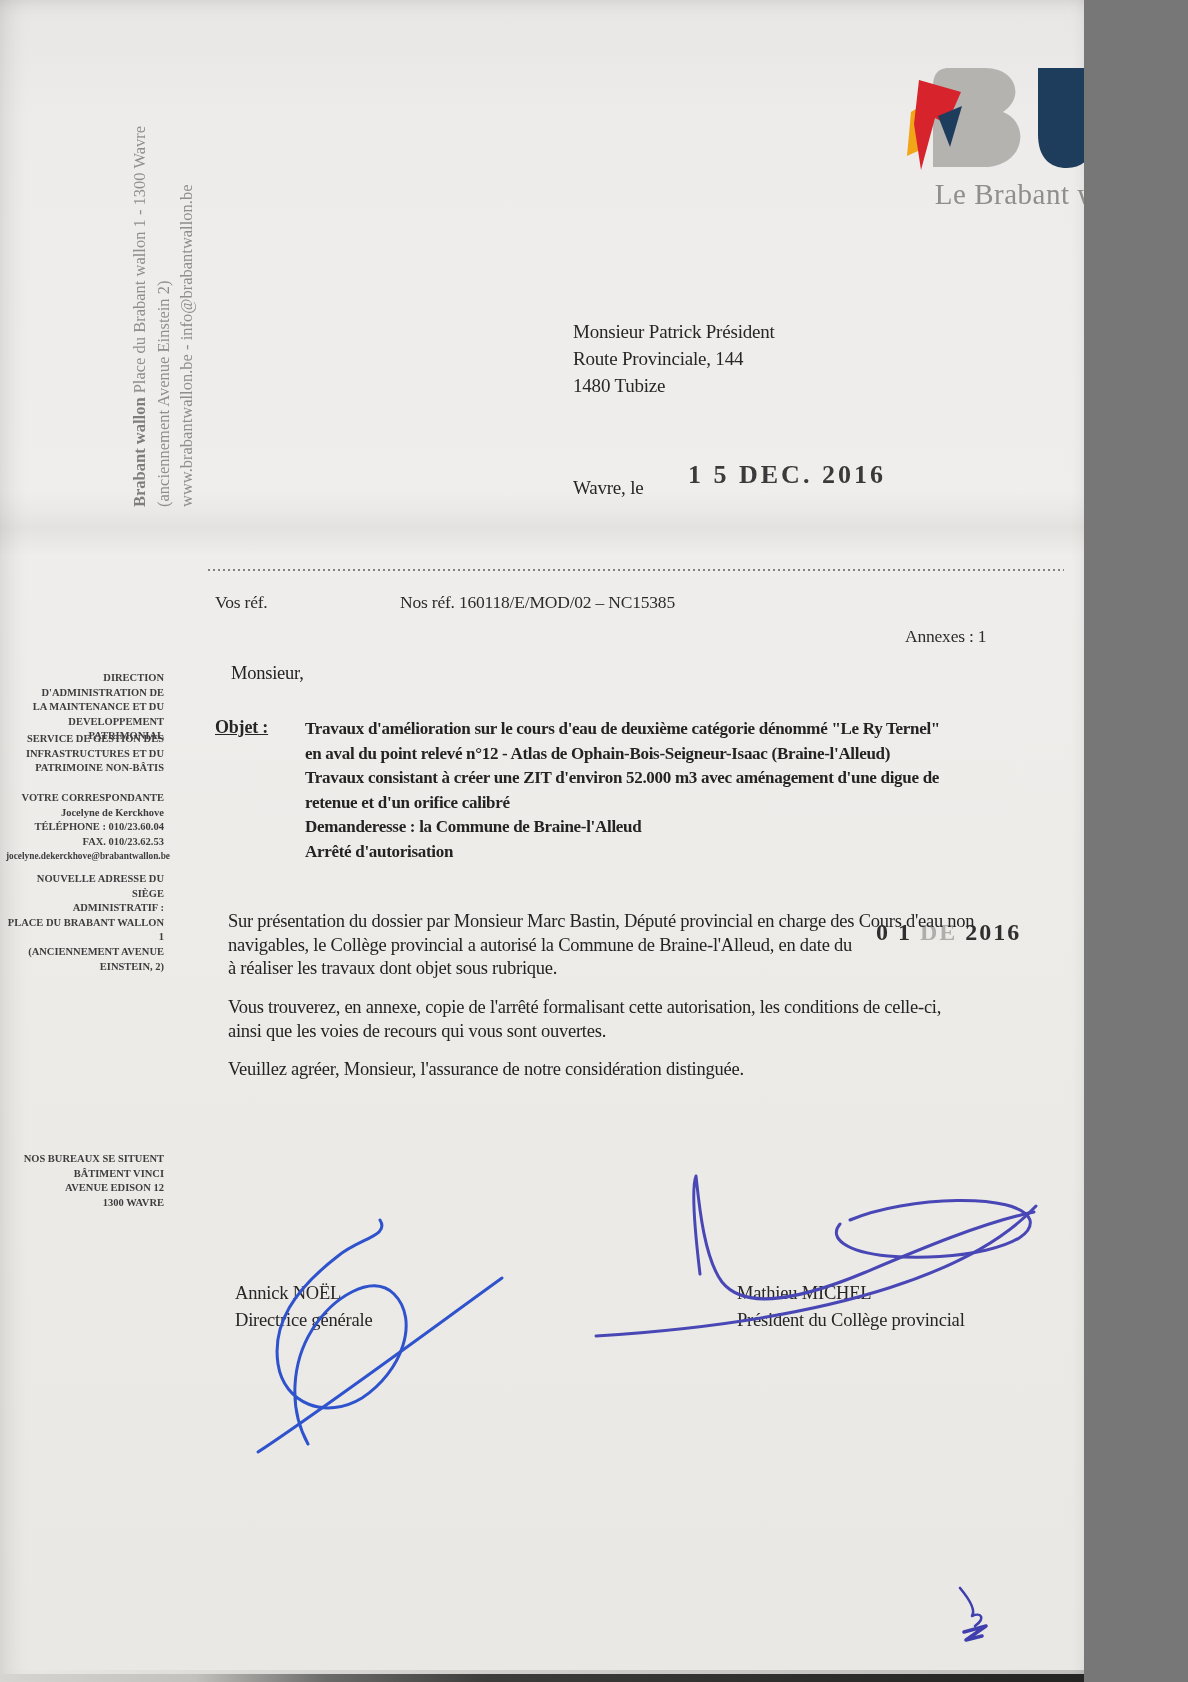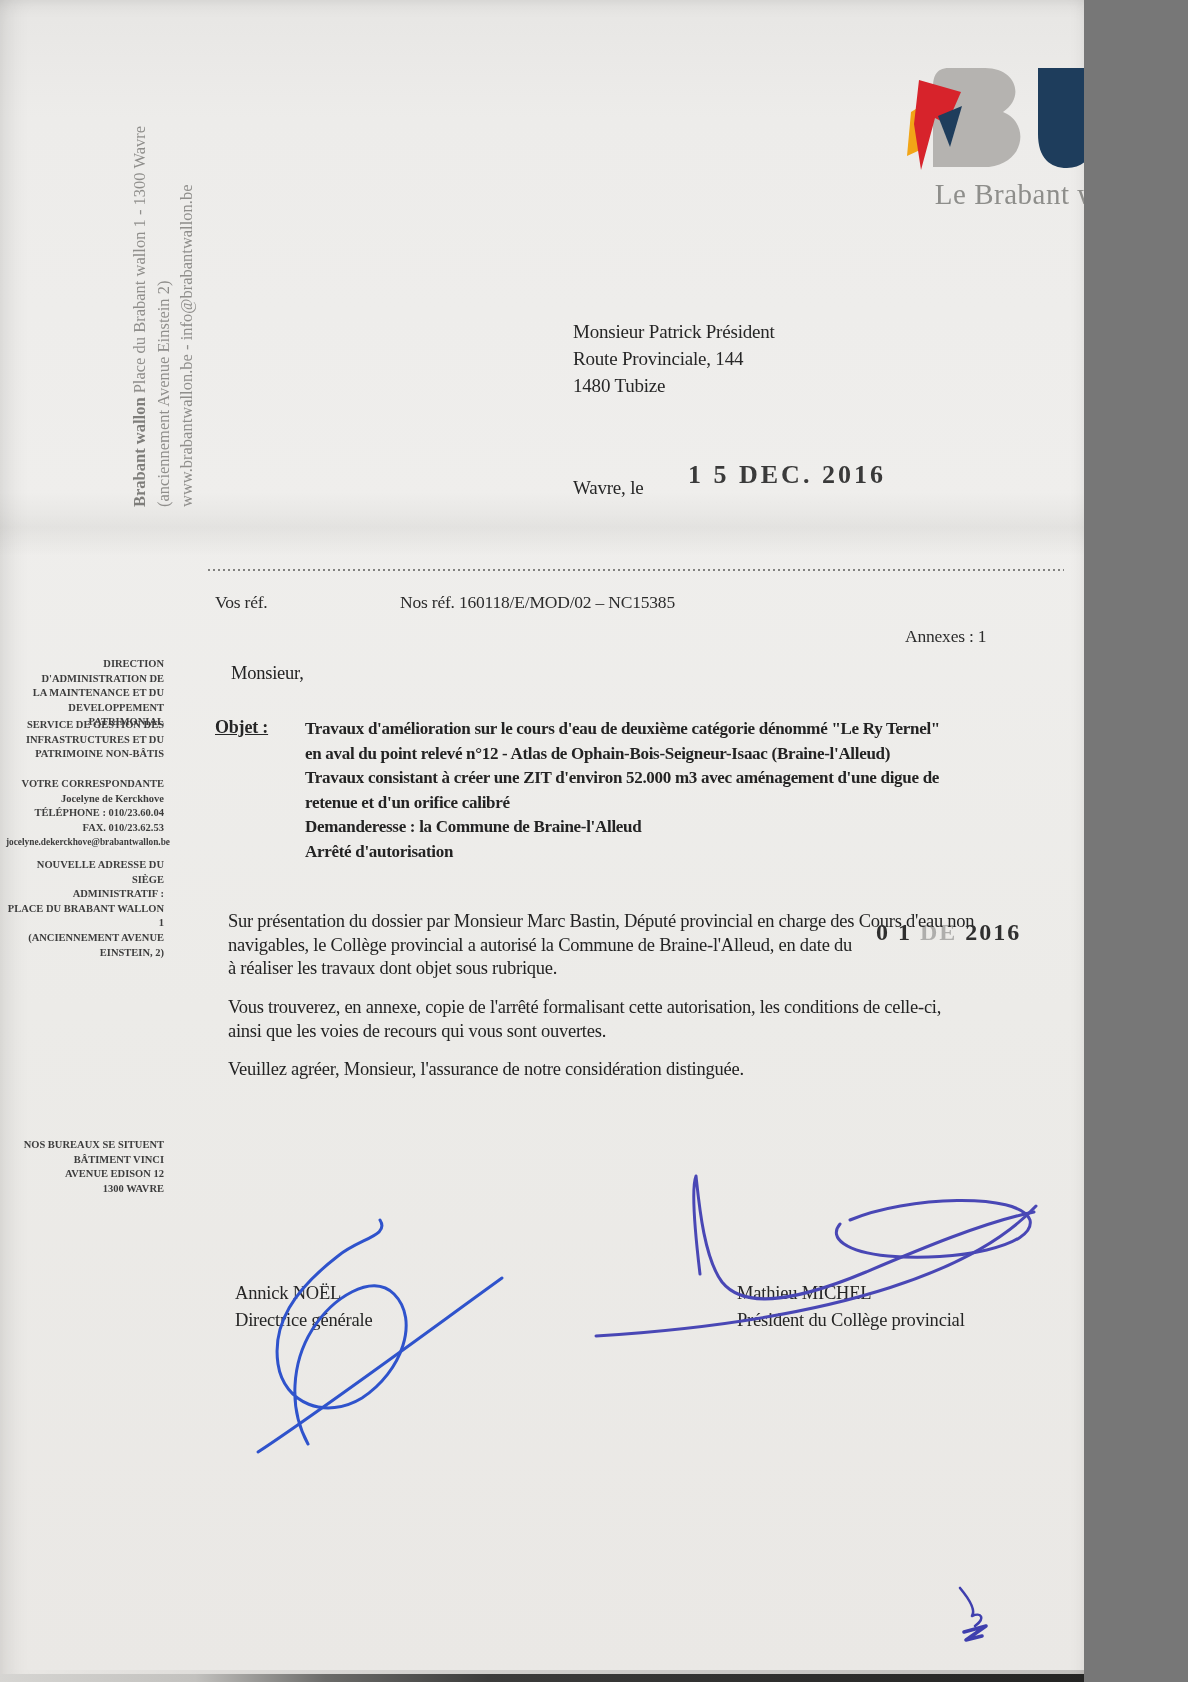--- a/index.html
+++ b/index.html
@@ -36,21 +36,21 @@
   .dotline{position:absolute;left:208px;top:569px;width:856px;height:2px;
     background:repeating-linear-gradient(90deg,#6e6e6c 0 2px,rgba(0,0,0,0) 2px 5px);opacity:.85;}
 
   .refs{font-size:17.5px;color:#2c2c2c;letter-spacing:-.2px;}
   .ref-your{left:215px;top:592px;}
   .ref-our{left:400px;top:592px;}
   .ref-annex{left:905px;top:592px;margin-top:34px;}
 
   
   .sideblock{position:absolute;left:6px;width:158px;text-align:right;font-size:10.5px;
-    font-weight:bold;color:#3d3d3d;line-height:14.6px;letter-spacing:0;}
+    font-weight:bold;color:#3d3d3d;line-height:14.6px;letter-spacing:0;margin-top:14px;}
   .sideblock .tiny{font-size:9.3px;text-align:center;}
 
   
   .body-text{font-size:18.5px;letter-spacing:-.25px;line-height:23.5px;color:#232323;margin-left:18px;}
   .salutation{left:213px;top:662px;}
   .objet-label{position:absolute;left:215px;top:717px;font-size:18px;font-weight:bold;
     text-decoration:underline;letter-spacing:-.2px;}
   .objet{position:absolute;left:305px;top:717px;font-size:17px;font-weight:bold;
     line-height:24.6px;letter-spacing:-.3px;color:#232323;}
   .para{position:absolute;left:210px;}

